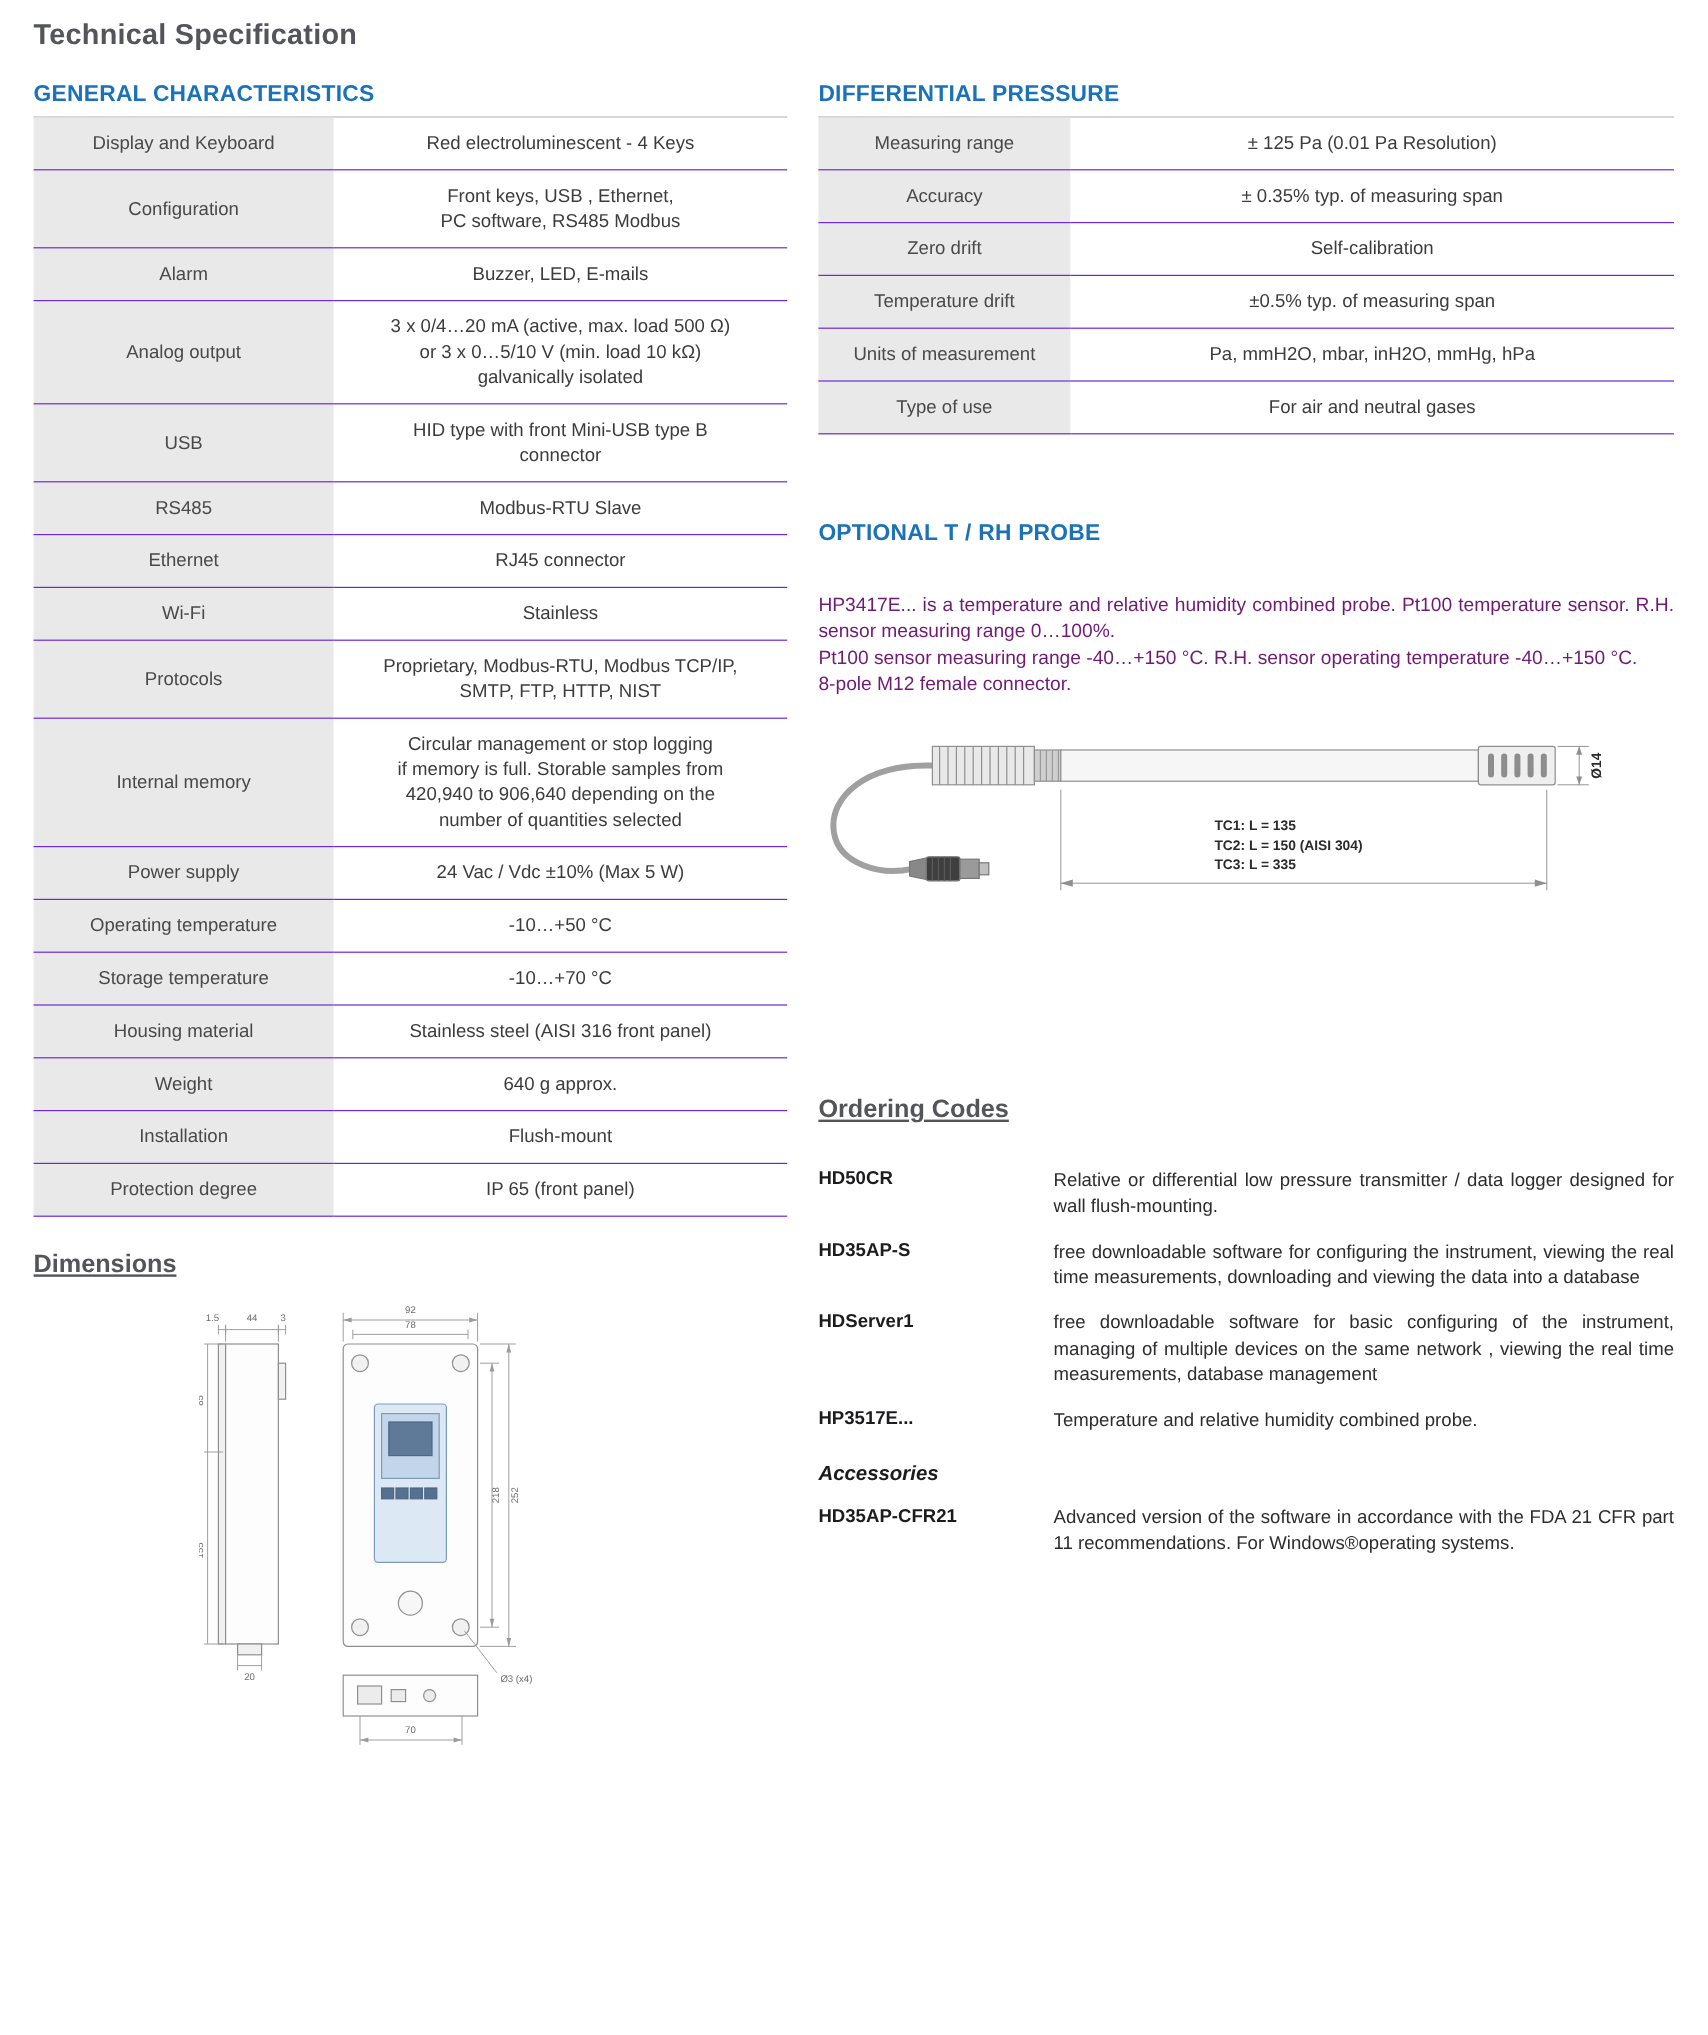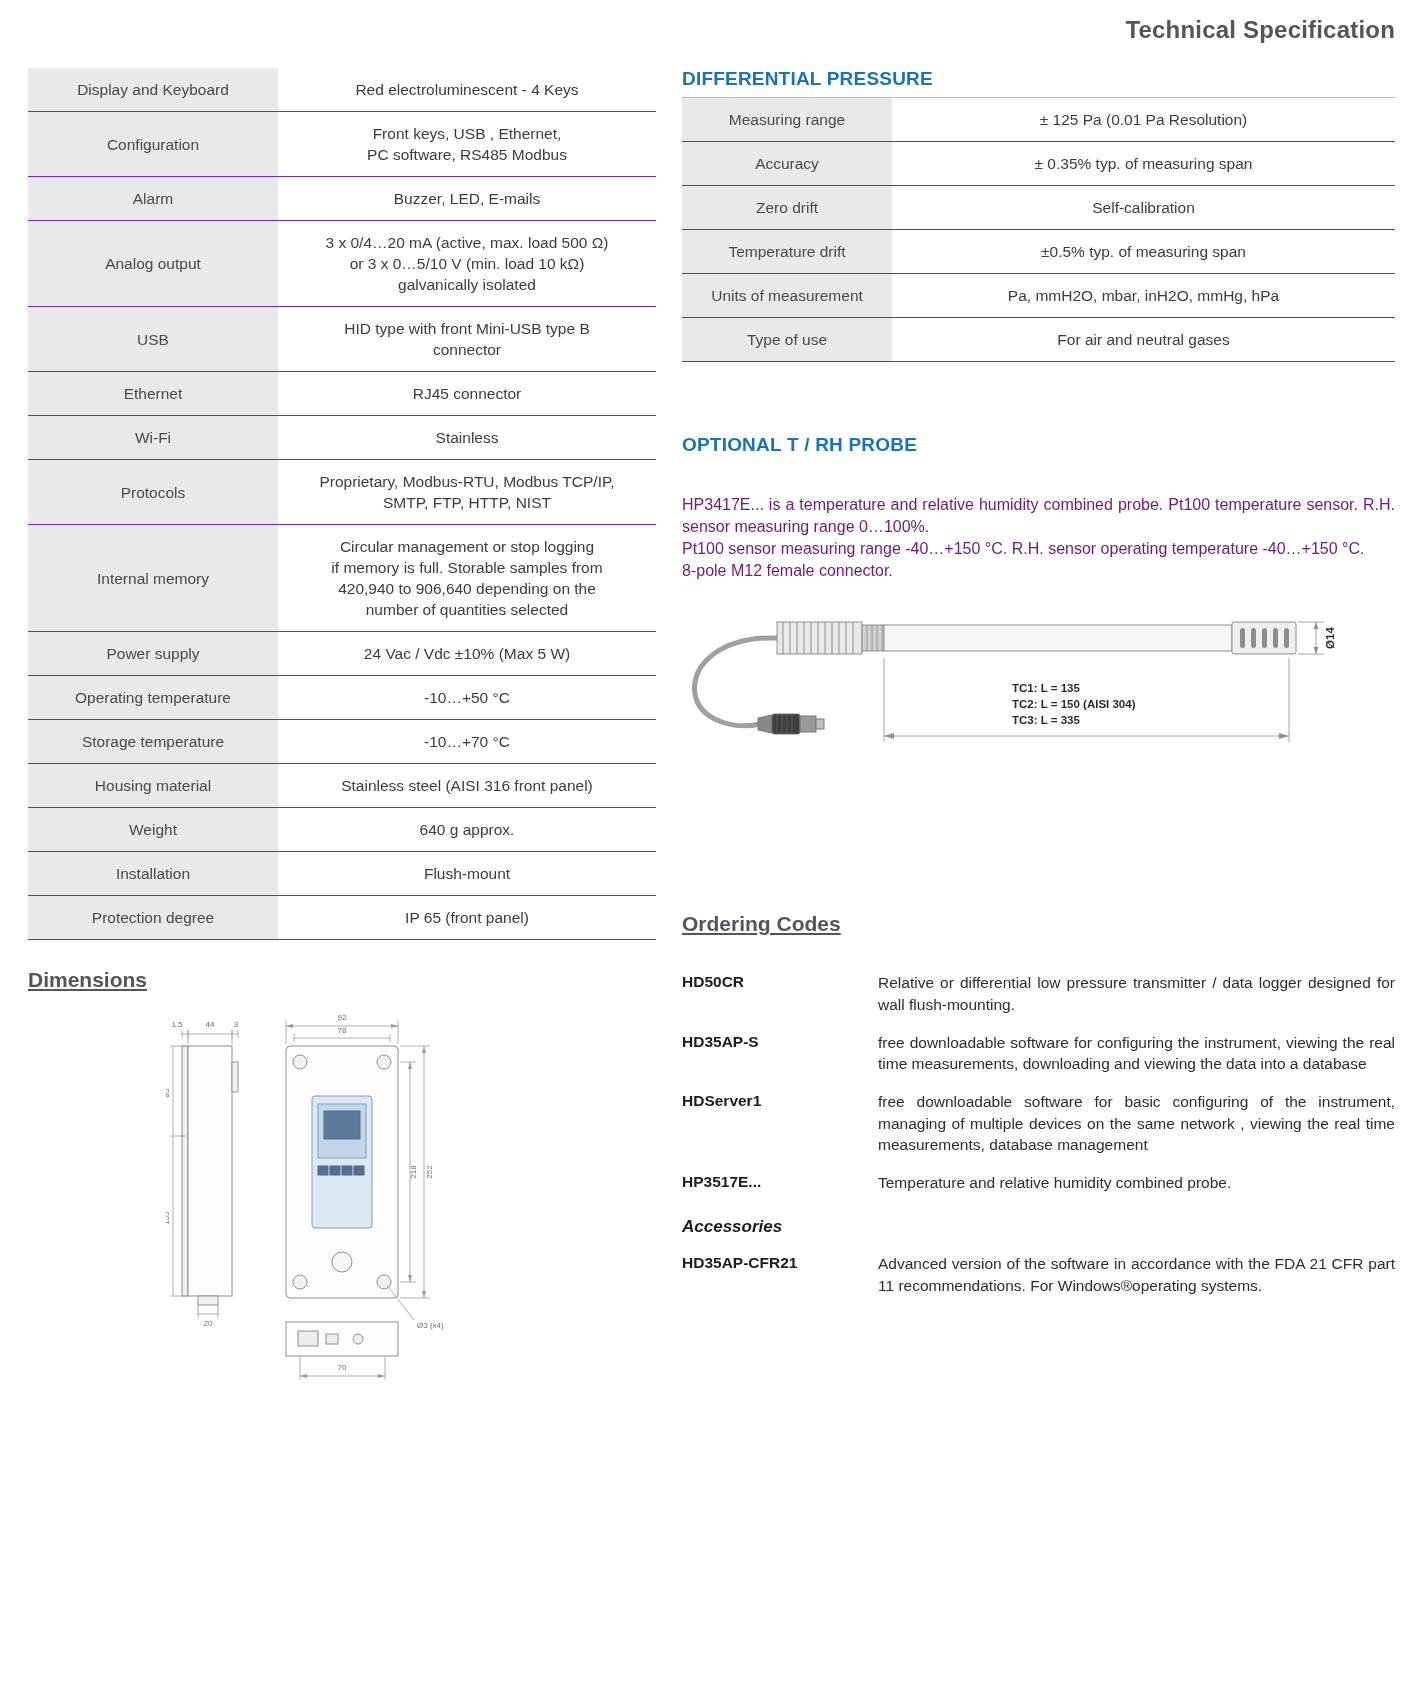--- a/index.html
+++ b/index.html
@@ -10,21 +10,20 @@
     font-family: "Liberation Sans", sans-serif;
     color: #3c3c3e;
     padding: 16px 28px 30px 28px;
   }
   .page-title {
     font-size: 24px;
     font-weight: bold;
     color: #54555b;
     margin-bottom: 24px;
     letter-spacing: 0.2px;
-    text-align: right;
   }
   .columns { display: flex; gap: 26px; align-items: flex-start; }
   .col-left  { width: 628px; flex: none; }
   .col-right { width: 713px; flex: none; }
 
   .section-heading {
     font-size: 19px;
     font-weight: bold;
     color: #1b72b8;
     padding-bottom: 7px;
@@ -93,20 +92,21 @@
 <body>
 
 <div>
 
   <h1 class="page-title">Technical Specification</h1>
 
   <div class="columns">
 
     <div class="col-left">
 
+      <h2 class="section-heading">GENERAL CHARACTERISTICS</h2>
 
       <table class="spec-table tbl-left">
         <tbody>
             <tr>
             <td class="lbl">Display and Keyboard</td>
             <td class="val">Red electroluminescent - 4 Keys</td>
           </tr>
             <tr>
             <td class="lbl">Configuration</td>
             <td class="val">Front keys, USB , Ethernet,
@@ -119,20 +119,24 @@
             <tr>
             <td class="lbl">Analog output</td>
             <td class="val">3 x 0/4…20 mA (active, max. load 500 Ω)
 or 3 x 0…5/10 V (min. load 10 kΩ)
 galvanically isolated</td>
           </tr>
             <tr>
             <td class="lbl">USB</td>
             <td class="val">HID type with front Mini-USB type B
 connector</td>
+          </tr>
+            <tr>
+            <td class="lbl">RS485</td>
+            <td class="val">Modbus-RTU Slave</td>
           </tr>
             <tr>
             <td class="lbl">Ethernet</td>
             <td class="val">RJ45 connector</td>
           </tr>
             <tr>
             <td class="lbl">Wi-Fi</td>
             <td class="val">Stainless</td>
           </tr>
             <tr>

